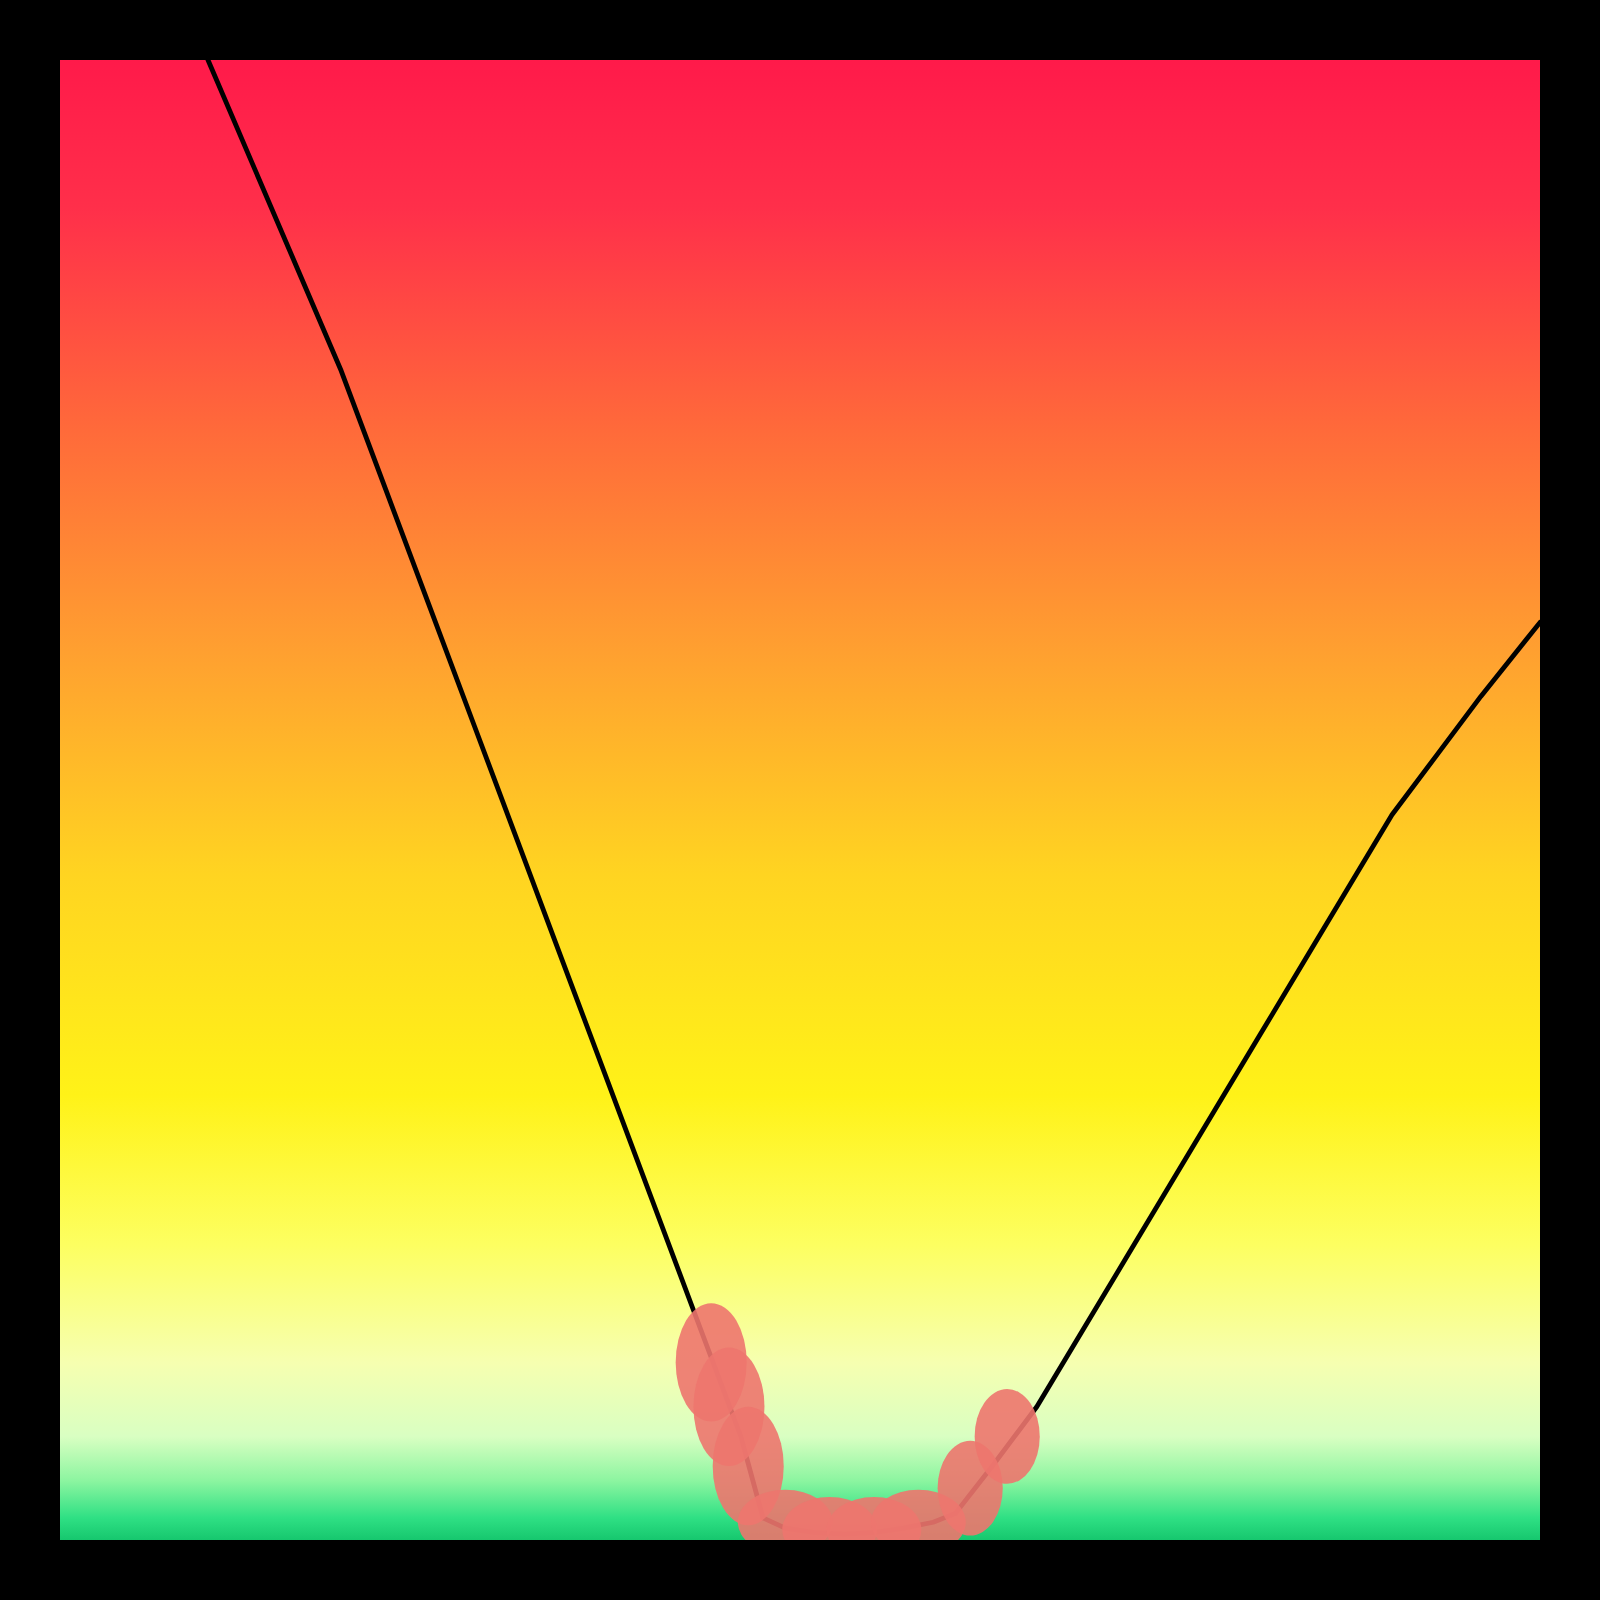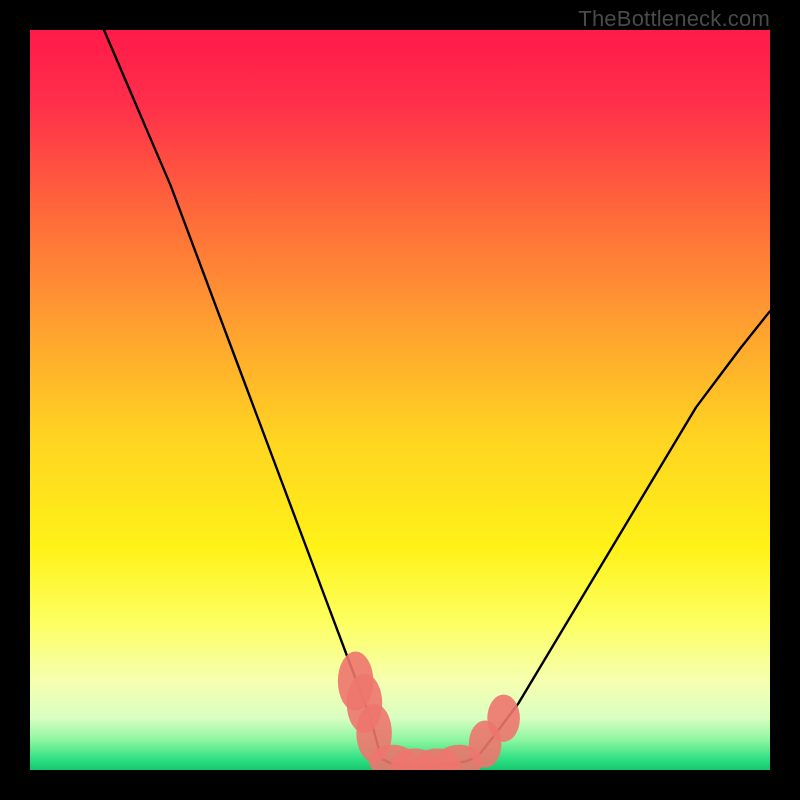--- a/index.html
+++ b/index.html
@@ -37,21 +37,20 @@
     letter-spacing: 0.2px;
   }
   svg {
     display: block;
   }
 </style>
 </head>
 <body>
 
 <div class="frame">
-  <div class="watermark">TheBottleneck.com</div>
   <div class="plot-area">
     <svg id="chart-svg" width="740" height="740" viewBox="0 0 740 740">
         <defs>
           <linearGradient id="bg-grad" x1="0" y1="0" x2="0" y2="1">
             <stop offset="0%" stop-color="#ff1a4a"></stop>
             <stop offset="10%" stop-color="#ff2f4a"></stop>
             <stop offset="25%" stop-color="#ff6a3a"></stop>
             <stop offset="40%" stop-color="#ffa030"></stop>
             <stop offset="55.00000000000001%" stop-color="#ffd421"></stop>
             <stop offset="70%" stop-color="#fff218"></stop>

